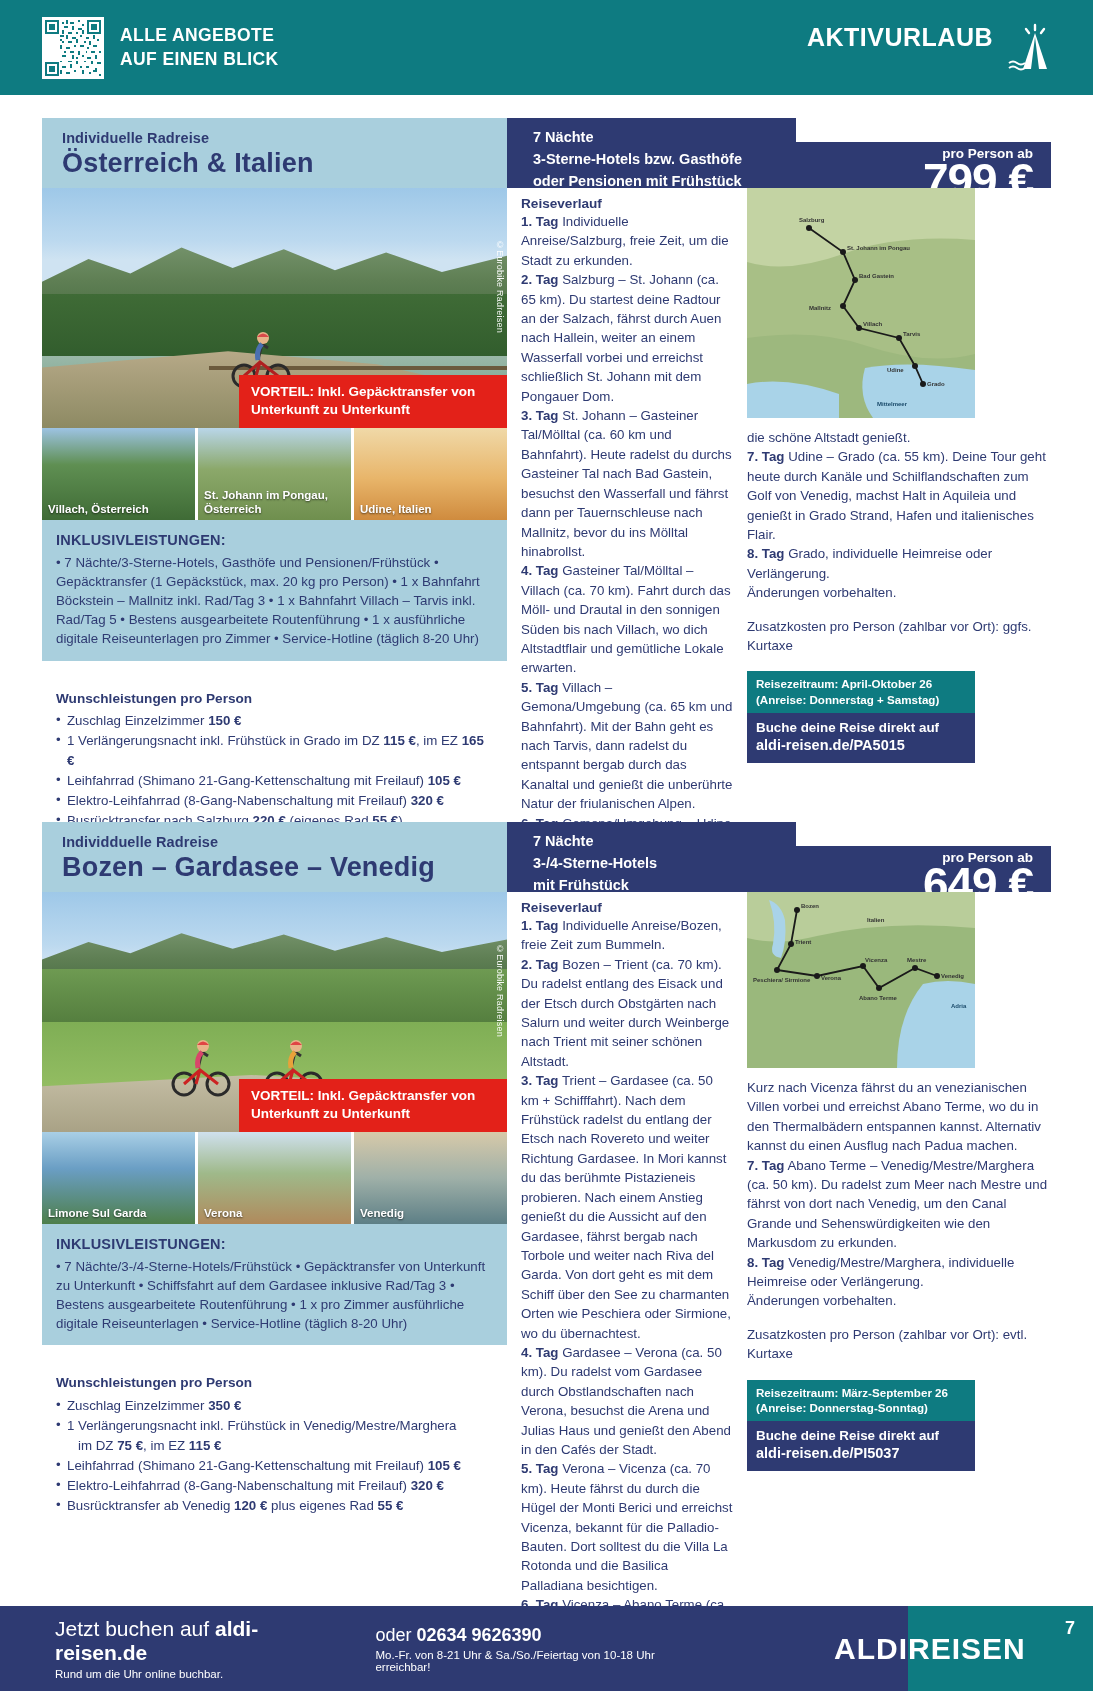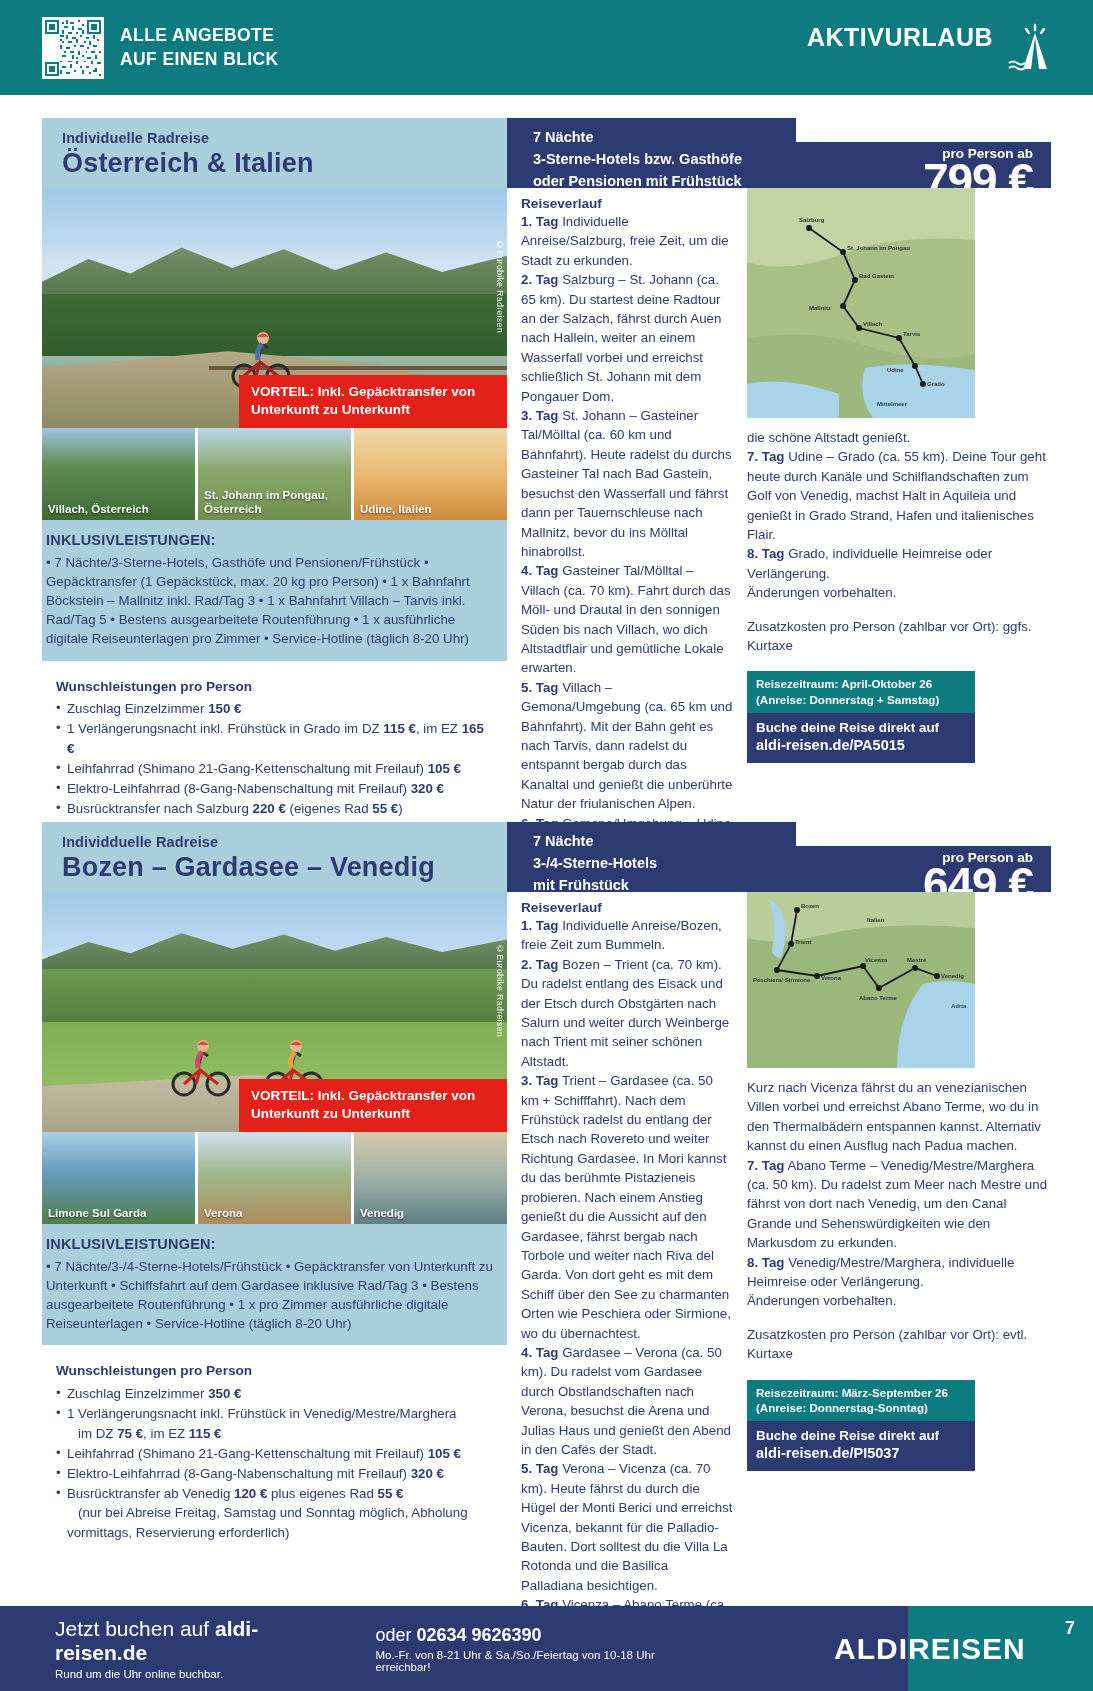--- a/index.html
+++ b/index.html
@@ -104,26 +104,26 @@
   }
   .t-alp { background: linear-gradient(180deg,#b9d6e9 0%,#8ba86a 45%,#6f8f4e 100%); }
   .t-lake{ background: linear-gradient(180deg,#9dc3e3 0%,#5f8f52 40%,#3f6b36 100%); }
   .t-town{ background: linear-gradient(180deg,#f0d9a8 0%,#e8b56a 55%,#cf8b3e 100%); }
   .t-garda{background: linear-gradient(180deg,#a9cfe6 0%,#6a9ec4 40%,#4e7f4a 100%); }
   .t-verona{background: linear-gradient(180deg,#cfe0ee 0%,#9fb98a 45%,#b08a5c 100%); }
   .t-venice{background: linear-gradient(180deg,#d7c9a9 0%,#9fb0a8 50%,#5d7f86 100%); }
 
   
   .incl {
-    width:465px; background:#a9cfdd; padding:10px 14px 12px 4px;
+    width:465px; background:#a9cfdd; padding:10px 14px 12px 14px;
     font-size:13.3px; line-height:1.44; color:#2e3a72;
   }
   .incl .ttl { font-weight:800; font-size:14.5px; letter-spacing:.2px; margin-bottom:2px; }
 
-  .wunsch { width:465px; padding:16px 14px 0 14px; font-size:13.3px; line-height:1.5; color:#2e3a72; }
+  .wunsch { width:465px; padding:28px 14px 0 14px; font-size:13.3px; line-height:1.5; color:#2e3a72; }
   .wunsch .ttl { font-weight:800; margin-bottom:2px; font-size:13.6px; }
   .wunsch ul { list-style:none; }
   .wunsch li { padding-left:11px; position:relative; }
   .wunsch li::before { content:"•"; position:absolute; left:0; top:-1px; }
   .wunsch li b { font-weight:800; }
   .wunsch .sub { padding-left:11px; }
 
   
   .sec-ttl { font-weight:800; font-size:13.6px; margin-bottom:1px; }
   .itin { font-size:13.3px; line-height:1.46; color:#2e3a72; text-align:left; }
@@ -466,21 +466,21 @@
         <div>• 7 Nächte/3-/4-Sterne-Hotels/Frühstück • Gepäcktransfer von Unterkunft zu Unterkunft • Schiffsfahrt auf dem Gardasee inklusive Rad/Tag 3 • Bestens ausgearbeitete Routenführung • 1 x pro Zimmer ausführliche digitale Reiseunterlagen • Service-Hotline (täglich 8-20 Uhr)</div>
       </div>
 
       <div class="wunsch">
         <div class="ttl">Wunschleistungen pro Person</div>
         <ul>
             <li>Zuschlag Einzelzimmer <b>350 €</b></li>
             <li>1 Verlängerungsnacht inkl. Frühstück in Venedig/Mestre/Marghera<br><span class="sub">im DZ <b>75 €</b>, im EZ <b>115 €</b></span></li>
             <li>Leihfahrrad (Shimano 21-Gang-Kettenschaltung mit Freilauf) <b>105 €</b></li>
             <li>Elektro-Leihfahrrad (8-Gang-Nabenschaltung mit Freilauf) <b>320 €</b></li>
-            <li>Busrücktransfer ab Venedig <b>120 €</b> plus eigenes Rad <b>55 €</b><br><span class="sub">(nur bei Abreise Freitag, Samstag und Sonntag möglich, Abholung vormittags, Reservierung erforderlich)</span></li>
+            <li>Busrücktransfer ab Venedig <b>120 €</b> plus eigenes Rad <b>55 €</b><br></li>
           </ul>
       </div>
     </div>
 
     <div class="col-mid">
       <div class="sec-ttl">Reiseverlauf</div>
       <div class="itin"><b>1. Tag</b> Individuelle Anreise/Bozen, freie Zeit zum Bummeln.<br><b>2. Tag</b> Bozen – Trient (ca. 70 km). Du radelst entlang des Eisack und der Etsch durch Obstgärten nach Salurn und weiter durch Weinberge nach Trient mit seiner schönen Altstadt.<br><b>3. Tag</b> Trient – Gardasee (ca. 50 km + Schifffahrt). Nach dem Frühstück radelst du entlang der Etsch nach Rovereto und weiter Richtung Gardasee. In Mori kannst du das berühmte Pistazieneis probieren. Nach einem Anstieg genießt du die Aussicht auf den Gardasee, fährst bergab nach Torbole und weiter nach Riva del Garda. Von dort geht es mit dem Schiff über den See zu charmanten Orten wie Peschiera oder Sirmione, wo du übernachtest.<br><b>4. Tag</b> Gardasee – Verona (ca. 50 km). Du radelst vom Gardasee durch Obstlandschaften nach Verona, besuchst die Arena und Julias Haus und genießt den Abend in den Cafés der Stadt.<br><b>5. Tag</b> Verona – Vicenza (ca. 70 km). Heute fährst du durch die Hügel der Monti Berici und erreichst Vicenza, bekannt für die Palladio-Bauten. Dort solltest du die Villa La Rotonda und die Basilica Palladiana besichtigen.<br><b>6. Tag</b> Vicenza – Abano Terme (ca. 35 km).</div>
     </div>
 
     <div class="col-right">

